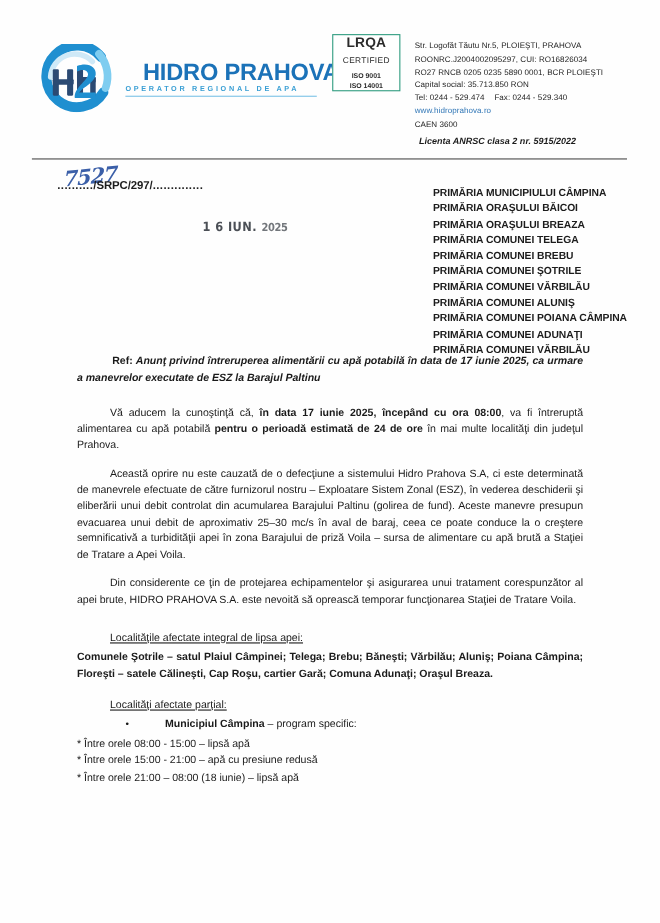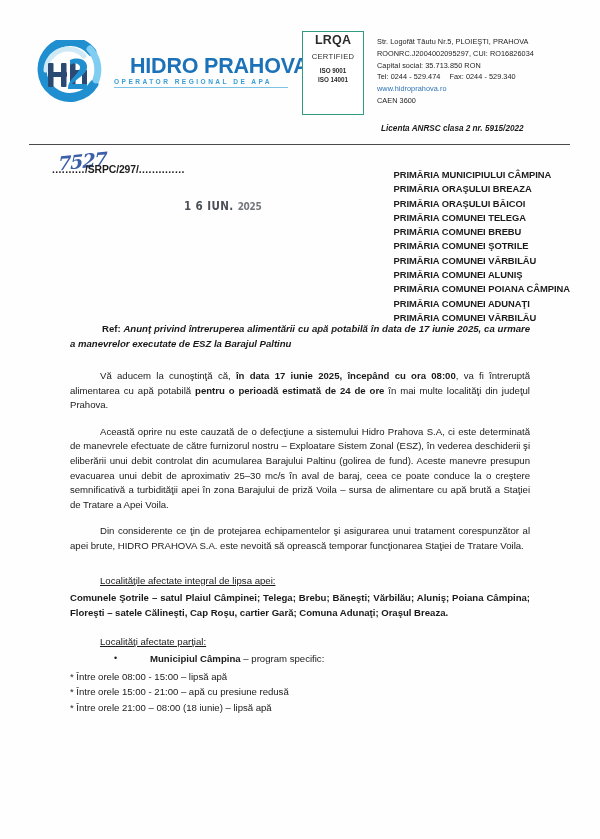--- a/index.html
+++ b/index.html
@@ -78,26 +78,27 @@
     padding-bottom: 1.5px;
     width: 174px;
   }
 
   
   .lrqa {
     position: absolute;
     left: 302px;
     top: 31px;
     width: 62px;
-    height: 84px;
+    height: 52px;
     border: 1.2px solid #2f9c7f;
     box-sizing: border-box;
     display: flex;
     flex-direction: column;
     align-items: center;
+    justify-content: center;
     background: #ffffff;
     padding-top: 2px;
   }
   .lrqa-name {
     font-size: 12.5px;
     font-weight: bold;
     color: #2b2b2b;
     letter-spacing: 0.2px;
     line-height: 1;
   }
@@ -309,40 +310,41 @@
       <div class="lrqa-certified">CERTIFIED</div>
       <div class="lrqa-iso">
         <div>ISO 9001</div>
         <div>ISO 14001</div>
       </div>
     </div>
 
     <div class="company-details">
       <div class="line">Str. Logofăt Tăutu Nr.5, PLOIEŞTI, PRAHOVA</div>
       <div class="line">ROONRC.J2004002095297, CUI: RO16826034</div>
+      <div class="line">RO27 RNCB 0205 0235 5890 0001, BCR PLOIEŞTI</div>
       <div class="line">Capital social: 35.713.850 RON</div>
       <div class="line tel-fax"><span>Tel: 0244 - 529.474</span><span class="gap"></span><span>Fax: 0244 - 529.340</span></div>
       <div class="line url">www.hidroprahova.ro</div>
       <div class="line">CAEN 3600</div>
     </div>
 
     <div class="licenta">Licenta ANRSC clasa 2 nr. 5915/2022</div>
     <div class="header-rule"></div>
   </div>
 
   <div class="registry">
     <div class="reg-handwritten">7527</div>
     <div class="reg-code"><span class="dots">..........</span><span>/SRPC/297/</span><span class="dots">..............</span></div>
     <div class="reg-stamp"><span>1 6 IUN.</span> <span class="yr">2025</span></div>
   </div>
 
   <div class="recipients">
     <div>PRIMĂRIA MUNICIPIULUI CÂMPINA</div>
+    <div>PRIMĂRIA ORAŞULUI BĂICOI</div>
     <div>PRIMĂRIA ORAŞULUI BREAZA</div>
-    <div>PRIMĂRIA ORAŞULUI BĂICOI</div>
     <div>PRIMĂRIA COMUNEI TELEGA</div>
     <div>PRIMĂRIA COMUNEI BREBU</div>
     <div>PRIMĂRIA COMUNEI ŞOTRILE</div>
     <div>PRIMĂRIA COMUNEI VĂRBILĂU</div>
     <div>PRIMĂRIA COMUNEI ALUNIŞ</div>
     <div>PRIMĂRIA COMUNEI POIANA CÂMPINA</div>
     <div>PRIMĂRIA COMUNEI ADUNAŢI</div>
     <div>PRIMĂRIA COMUNEI VĂRBILĂU</div>
   </div>
 

